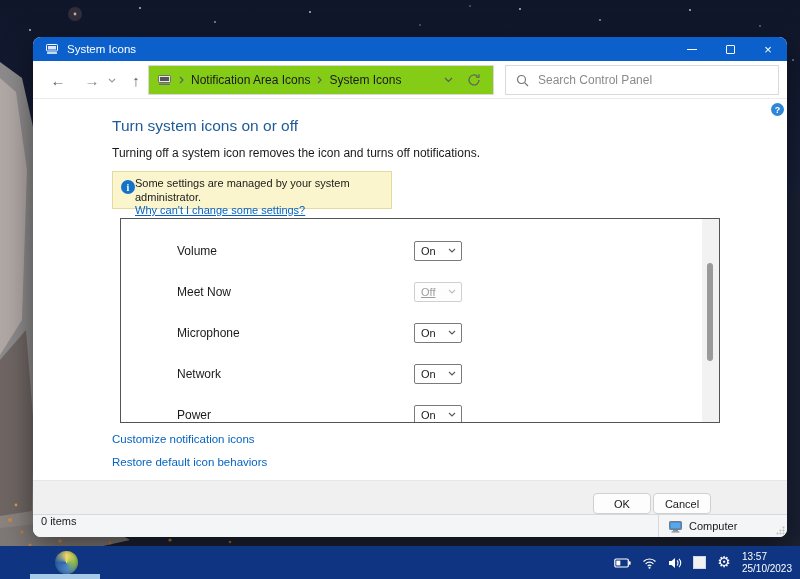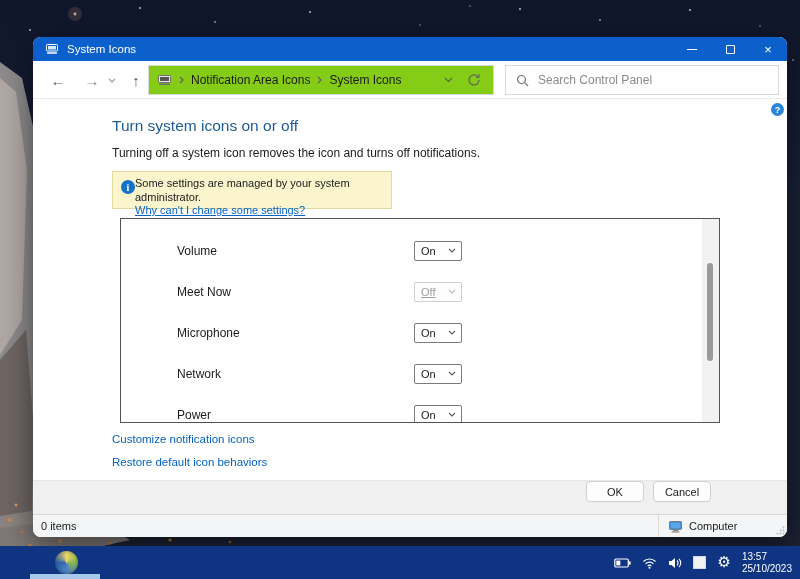--- a/index.html
+++ b/index.html
@@ -63,27 +63,27 @@
   .combo svg { margin-left:auto; }
   .combo.disabled { border-color:#d0d0d0; color:#9d9d9d; background:#fdfdfd;text-decoration:underline; }
   #scrolltrack { position:absolute; right:0; top:0; width:17px; bottom:0; background:#f2f2f2; }
   #scrollthumb { position:absolute; left:5px; top:44px; width:6px; height:98px; background:#9a9a9a; border-radius:3px; }
 
   .task-link { position:absolute; left:79px; font-size:11.5px; color:#0563c1; text-decoration:none; }
   #link-customize { top:334px; }
   #link-restore { top:357px; }
 
   
-  #footer { flex:0 0 34px; background:#f0f0f0; border-top:1px solid #e6e6e6; display:flex; align-items:flex-start;
-            justify-content:flex-end; gap:9px; padding-right:76px; }
+  #footer { flex:0 0 34px; background:#f0f0f0; border-top:1px solid #e6e6e6; display:flex; align-items:flex-end;
+            justify-content:flex-end; gap:2px; padding-right:76px; }
   .btn { width:58px; height:21px; background:#fdfdfd; border:1px solid #d0d0d0; border-radius:4px;
          font-size:11px; color:#1a1a1a; display:flex; align-items:center; justify-content:center;
          font-family:"Liberation Sans",sans-serif; }
   #statusbar { flex:0 0 23px; background:#f4f5f6; border-top:1px solid #d9d9d9; position:relative;
-               display:flex; align-items:center; font-size:11px; color:#1a1a1a; padding-left:8px; }
+               display:flex; font-size:11px; color:#1a1a1a; padding-left:8px; }
   #status-right { position:absolute; right:0; top:0; bottom:0; width:129px; border-left:1px solid #d9d9d9;
                   display:flex; align-items:center; gap:6px; padding-left:9px; }
   #grip { position:absolute; right:2px; bottom:2px; width:9px; height:9px; opacity:.55; }
 
   
   #taskbar { position:absolute; left:0; right:0; bottom:0; height:33px; background:#0f3582; }
   #start-orb { position:absolute; left:55px; top:5px; width:23px; height:23px; border-radius:50%;
                background:conic-gradient(#f2d968,#8fba4f,#4a82c4,#2f66ab,#f2d968); box-shadow:inset 0 0 4px rgba(0,0,0,.4); }
   #tb-highlight { position:absolute; left:30px; bottom:0; width:70px; height:5px; background:#a6c9ea; }
   #tray { position:absolute; right:6px; top:0; height:100%; display:flex; align-items:center; gap:11px; color:#fff; }

